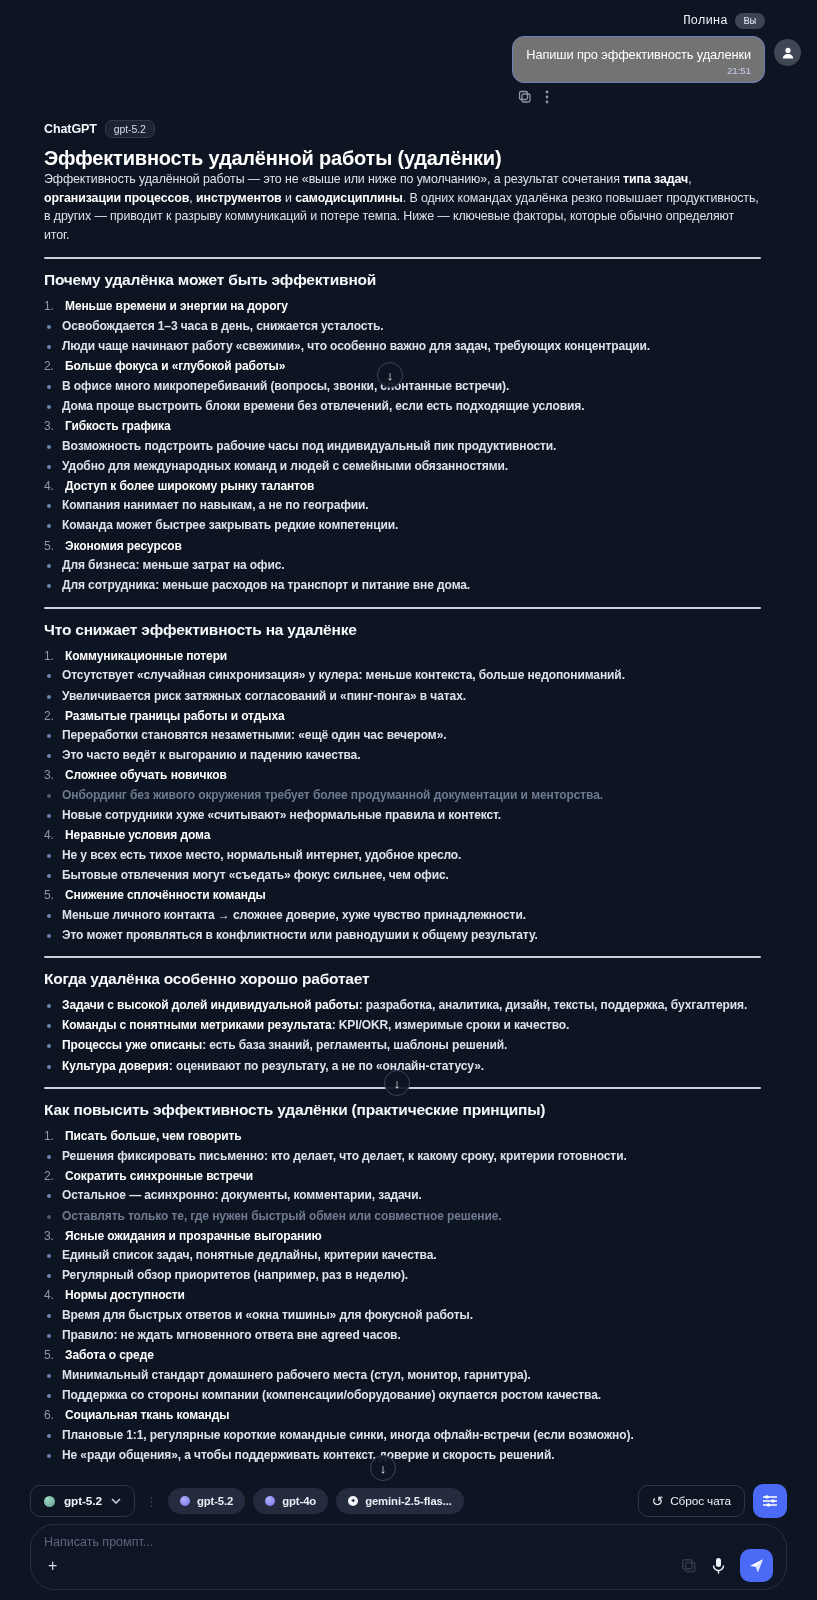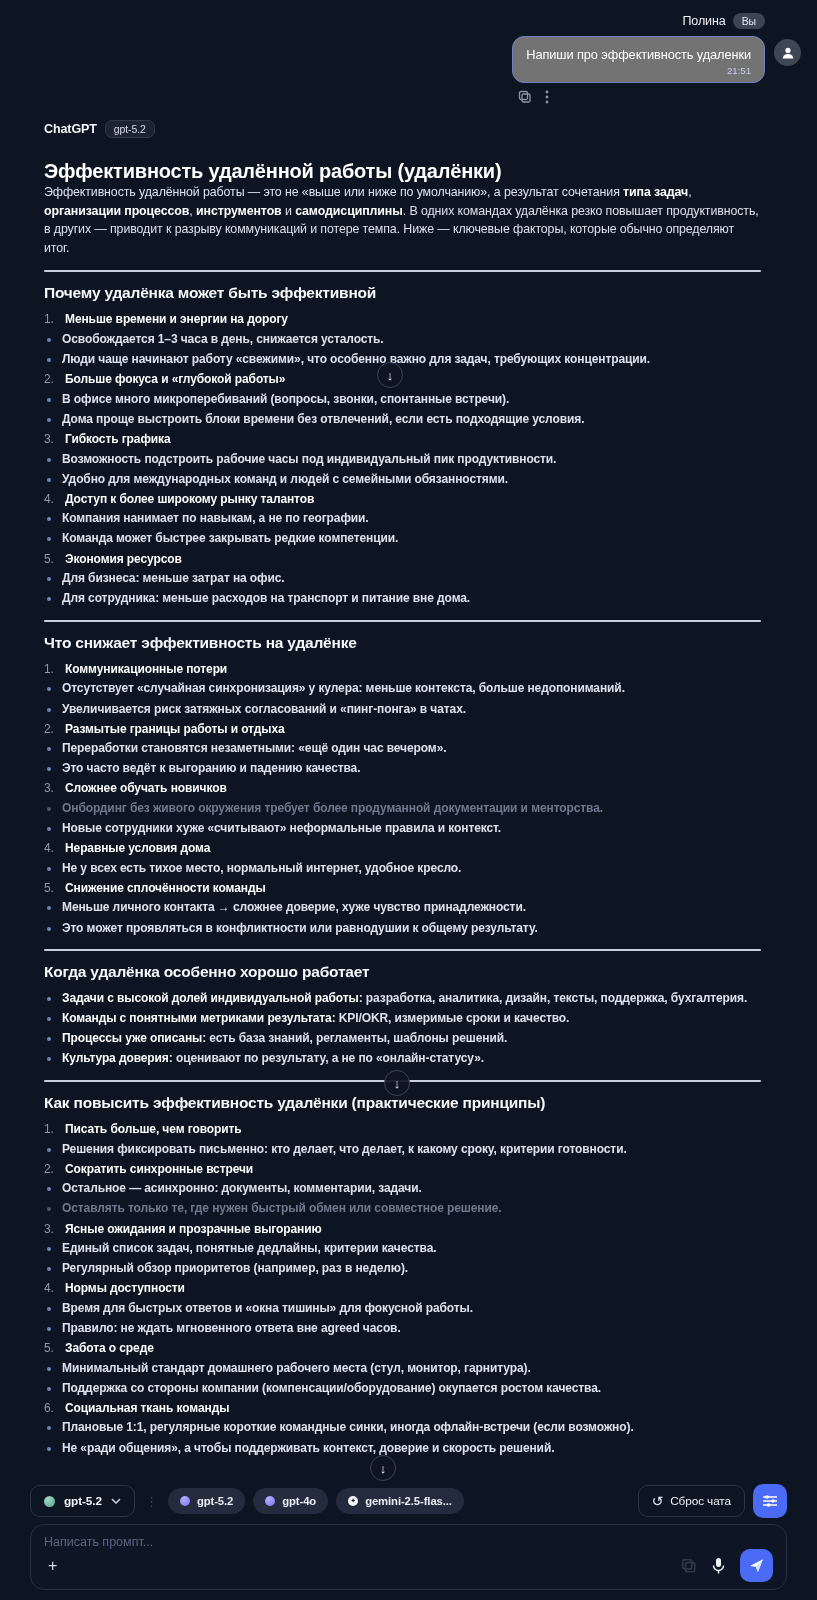--- a/index.html
+++ b/index.html
@@ -10,31 +10,31 @@
     color:#e6eaf3;
     font-family:"Liberation Sans","DejaVu Sans",sans-serif;
     overflow:hidden;
     letter-spacing:-0.1px;
   }
   .chat { position:absolute; top:0; left:0; right:0; bottom:118px; overflow:hidden; }
 
   
   .user-row { display:flex; justify-content:flex-end; align-items:flex-start; gap:9px; padding:13px 16px 0 0; }
   .user-col { display:flex; flex-direction:column; align-items:flex-end; }
-  .name-row { display:flex; align-items:center; gap:7px; margin-bottom:7px; font-size:12.5px; color:#eef1f7; }
+  .name-row { display:flex; align-items:center; gap:7px; margin-bottom:7px; font-size:12.5px; color:#eef1f7;font-family:Liberation Mono, monospace; }
   .you-badge { background:#3c4456; color:#e3e7f0; font-size:10.5px; padding:2px 9px; border-radius:9px; }
   .bubble { background:#737373; border:1px solid #7080bf; border-radius:12px; padding:10px 13px 6px; max-width:420px; }
   .bubble-text { font-size:12.8px; color:#ffffff; }
   .bubble-time { text-align:right; font-size:9.8px; color:#c5cdee; margin-top:3px; }
   .actions-row { align-self:flex-start; display:flex; gap:13px; margin:7px 0 0 6px; color:#8d95a8; }
   .user-avatar { width:27px; height:27px; border-radius:50%; background:#3f4654; display:flex; align-items:center; justify-content:center; margin-top:26px; }
 
   
   .assistant { padding:16px 56px 0 44px; }
-  .a-header { display:flex; align-items:center; gap:8px; margin-bottom:22px; }
+  .a-header { display:flex; align-items:center; gap:8px; margin-bottom:9px; }
   .a-name { font-size:12.5px; font-weight:bold; color:#f4f6fa; }
   .model-badge { background:#1c2332; border:1px solid #2f3950; color:#d5dae6; font-size:10.5px; padding:2px 8px; border-radius:7px; }
   h1 { font-size:20px; color:#ffffff; margin:2px 0 0; letter-spacing:-0.2px; }
   .para { font-size:12.4px; line-height:1.5; color:#dde2ed; margin-bottom:4px; }
   .para strong, .li strong { color:#ffffff; }
   .hr { height:2px; background:#c9cfdb; border-radius:1px; margin:13px 0 12px; }
   h2 { font-size:15.5px; color:#f6f8fb; margin:3px 0 10px; letter-spacing:-0.2px; }
   .num-item { display:flex; gap:8px; font-size:12px; line-height:1.3; margin-bottom:4px; }
   .num { color:#8f97a9; min-width:13px; }
   .num-txt strong { color:#ffffff; }
@@ -62,21 +62,21 @@
   .chip-dot { width:10px; height:10px; border-radius:50%; background:radial-gradient(circle at 35% 30%, #b0aefc, #7a76ee); }
   .chip-dot.white { background:#f2f4f8; display:flex; align-items:center; justify-content:center; color:#1a2133; font-size:7px; }
   .chip-label { font-size:11.3px; color:#e9ecf3; font-weight:bold; }
   .chips-spacer { flex:1; }
   .reset-btn { display:flex; align-items:center; gap:7px; border:1px solid #2c3549; border-radius:10px;
     padding:8px 13px; color:#eef1f7; font-size:11.8px; cursor:pointer; }
   .reset-icon { font-size:14px; line-height:1; color:#e6eaf3; }
   .settings-btn { width:34px; height:34px; border-radius:10px; background:#4b6af5; display:flex; align-items:center; justify-content:center; cursor:pointer; }
 
   .input-box { position:absolute; left:30px; right:30px; bottom:10px; height:66px; border:1px solid #273043;
-    border-radius:14px; background:#0e1524; display:flex; flex-direction:column; justify-content:space-between;
+    border-radius:24px; background:#0e1524; display:flex; flex-direction:column; justify-content:space-between;
     padding:10px 13px 9px; }
   .prompt-input { background:transparent; border:none; outline:none; color:#e6eaf3; font-size:12.5px;
     font-family:"Liberation Sans","DejaVu Sans",sans-serif; width:60%; }
   .prompt-input::placeholder { color:#5c6580; }
   .input-toolbar { display:flex; align-items:center; }
   .plus-btn { color:#d6dbe6; font-size:16px; line-height:1; cursor:pointer; padding:2px 4px; }
   .input-right { margin-left:auto; display:flex; align-items:center; gap:15px; }
   .faded { opacity:0.22; }
   .send-btn { width:33px; height:33px; border-radius:10px; background:#4b6af5; display:flex; align-items:center; justify-content:center; cursor:pointer; }
   svg { display:block; }
@@ -228,20 +228,24 @@
           <span class="dot"></span>
           <span class="li-txt">Новые сотрудники хуже «считывают» неформальные правила и контекст.</span>
         </div>
         <div class="num-item">
           <span class="num">4.</span>
           <span class="num-txt"><strong>Неравные условия дома</strong></span>
         </div>
         <div class="li">
           <span class="dot"></span>
           <span class="li-txt">Не у всех есть тихое место, нормальный интернет, удобное кресло.</span>
+        </div>
+        <div class="li">
+          <span class="dot"></span>
+          <span class="li-txt">Бытовые отвлечения могут «съедать» фокус сильнее, чем офис.</span>
         </div>
         <div class="num-item">
           <span class="num">5.</span>
           <span class="num-txt"><strong>Снижение сплочённости команды</strong></span>
         </div>
         <div class="li">
           <span class="dot"></span>
           <span class="li-txt">Меньше личного контакта → сложнее доверие, хуже чувство принадлежности.</span>
         </div>
         <div class="li">

